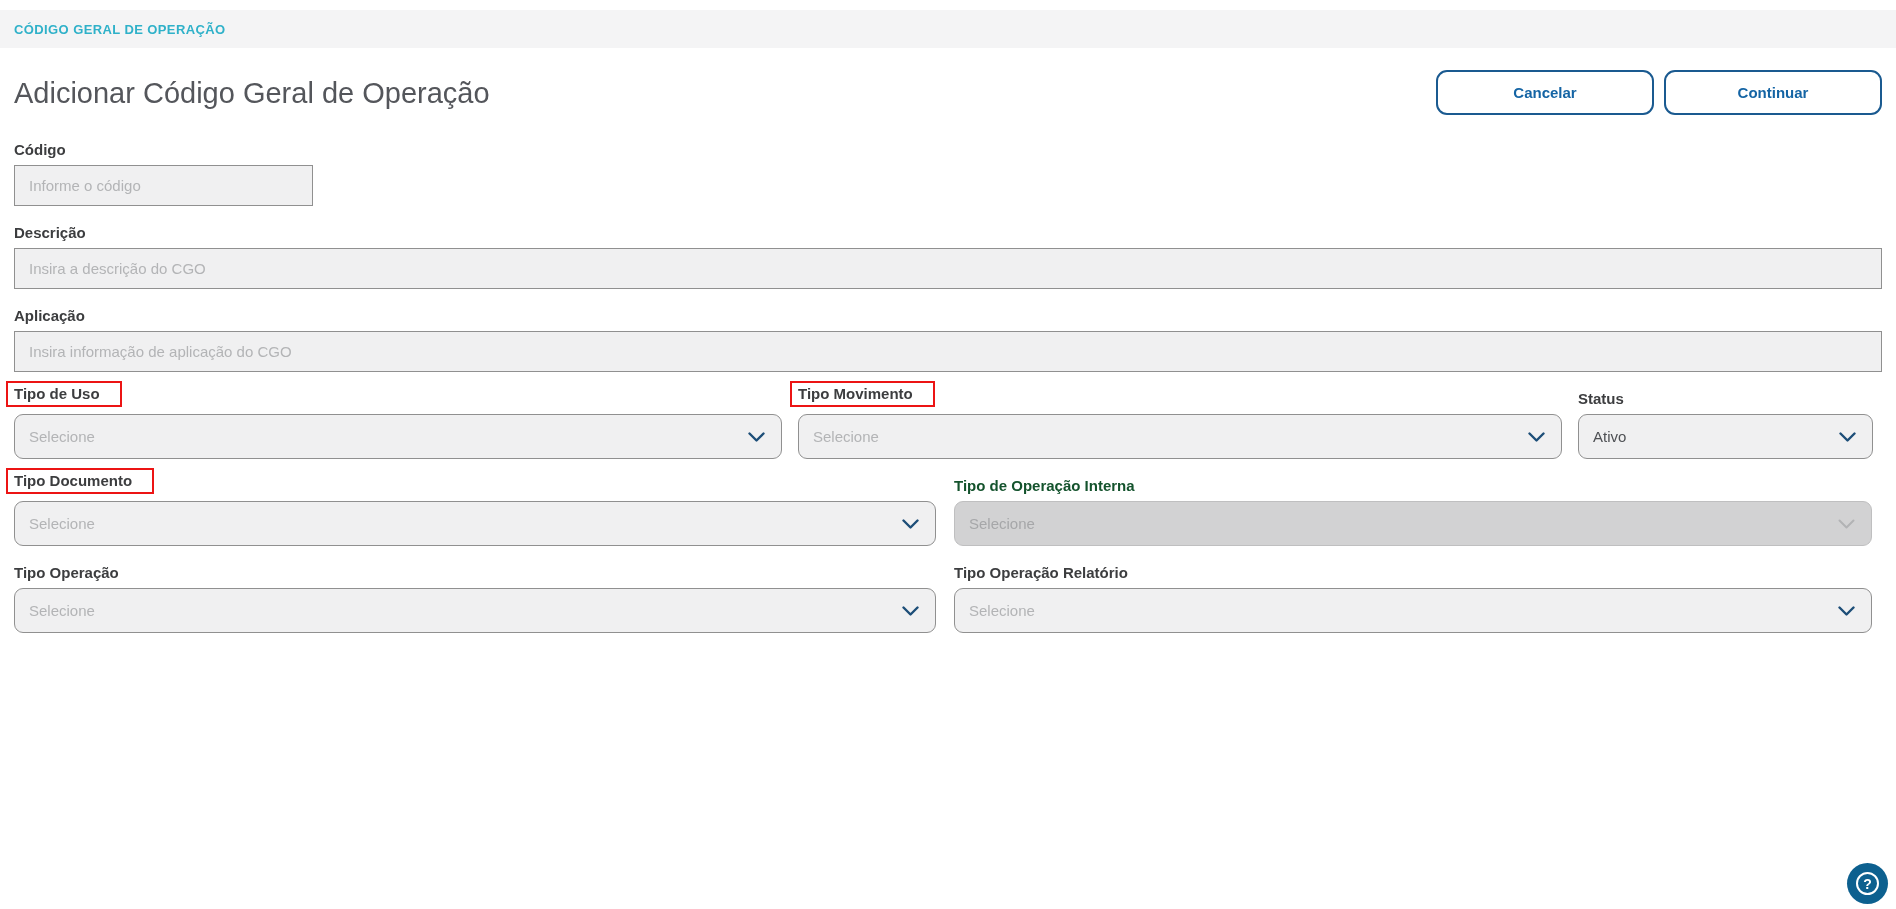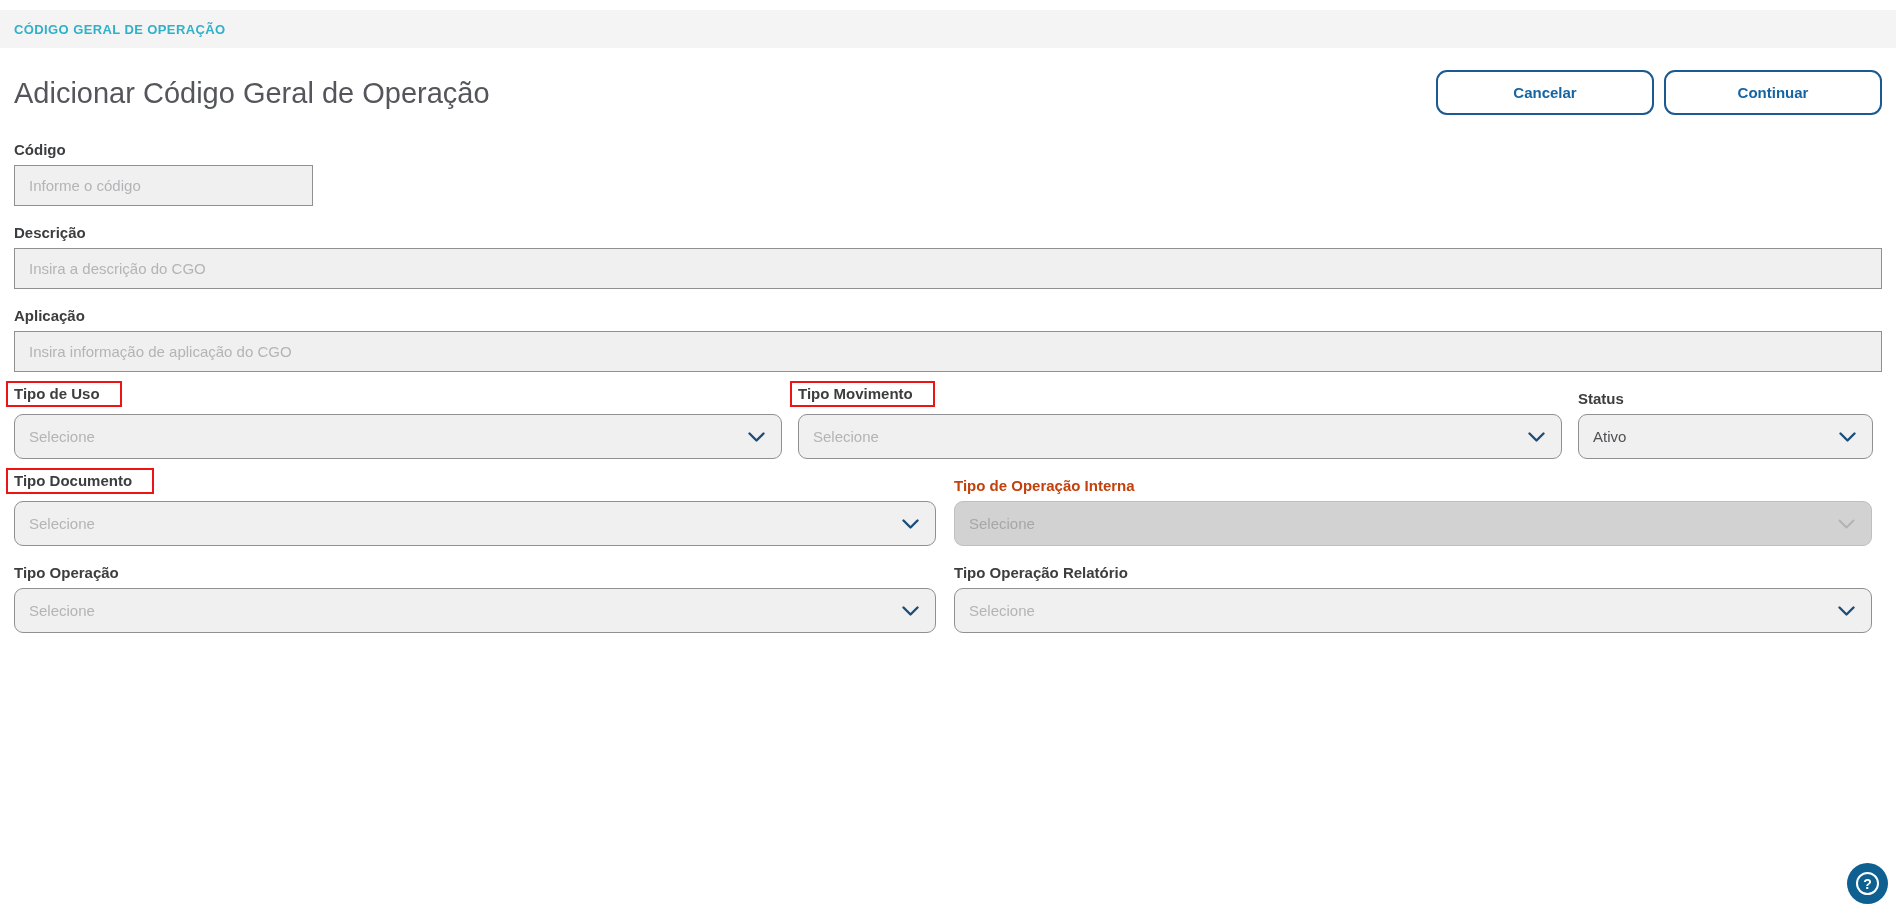--- a/index.html
+++ b/index.html
@@ -55,21 +55,21 @@
   
   .content { margin: 22px 14px 0 14px; }
   .field { margin-bottom: 14px; }
   .label-row {
     height: 21px;
     display: flex; align-items: flex-end;
     margin-bottom: 7px;
     overflow: visible;
   }
   .flabel { font-size: 15px; font-weight: 600; color: #3c3d3f; white-space: nowrap; }
-  .flabel.dim { color: #c2410c; }
+  .flabel.dim { color: #14532d; }
   .req-box {
     display: inline-flex;
     border: 2px solid #ec1414;
     padding: 2px 20px 3px 6px;
     margin-left: -8px;
     background: transparent;
   }
 
   .text-input {
     display: block;

